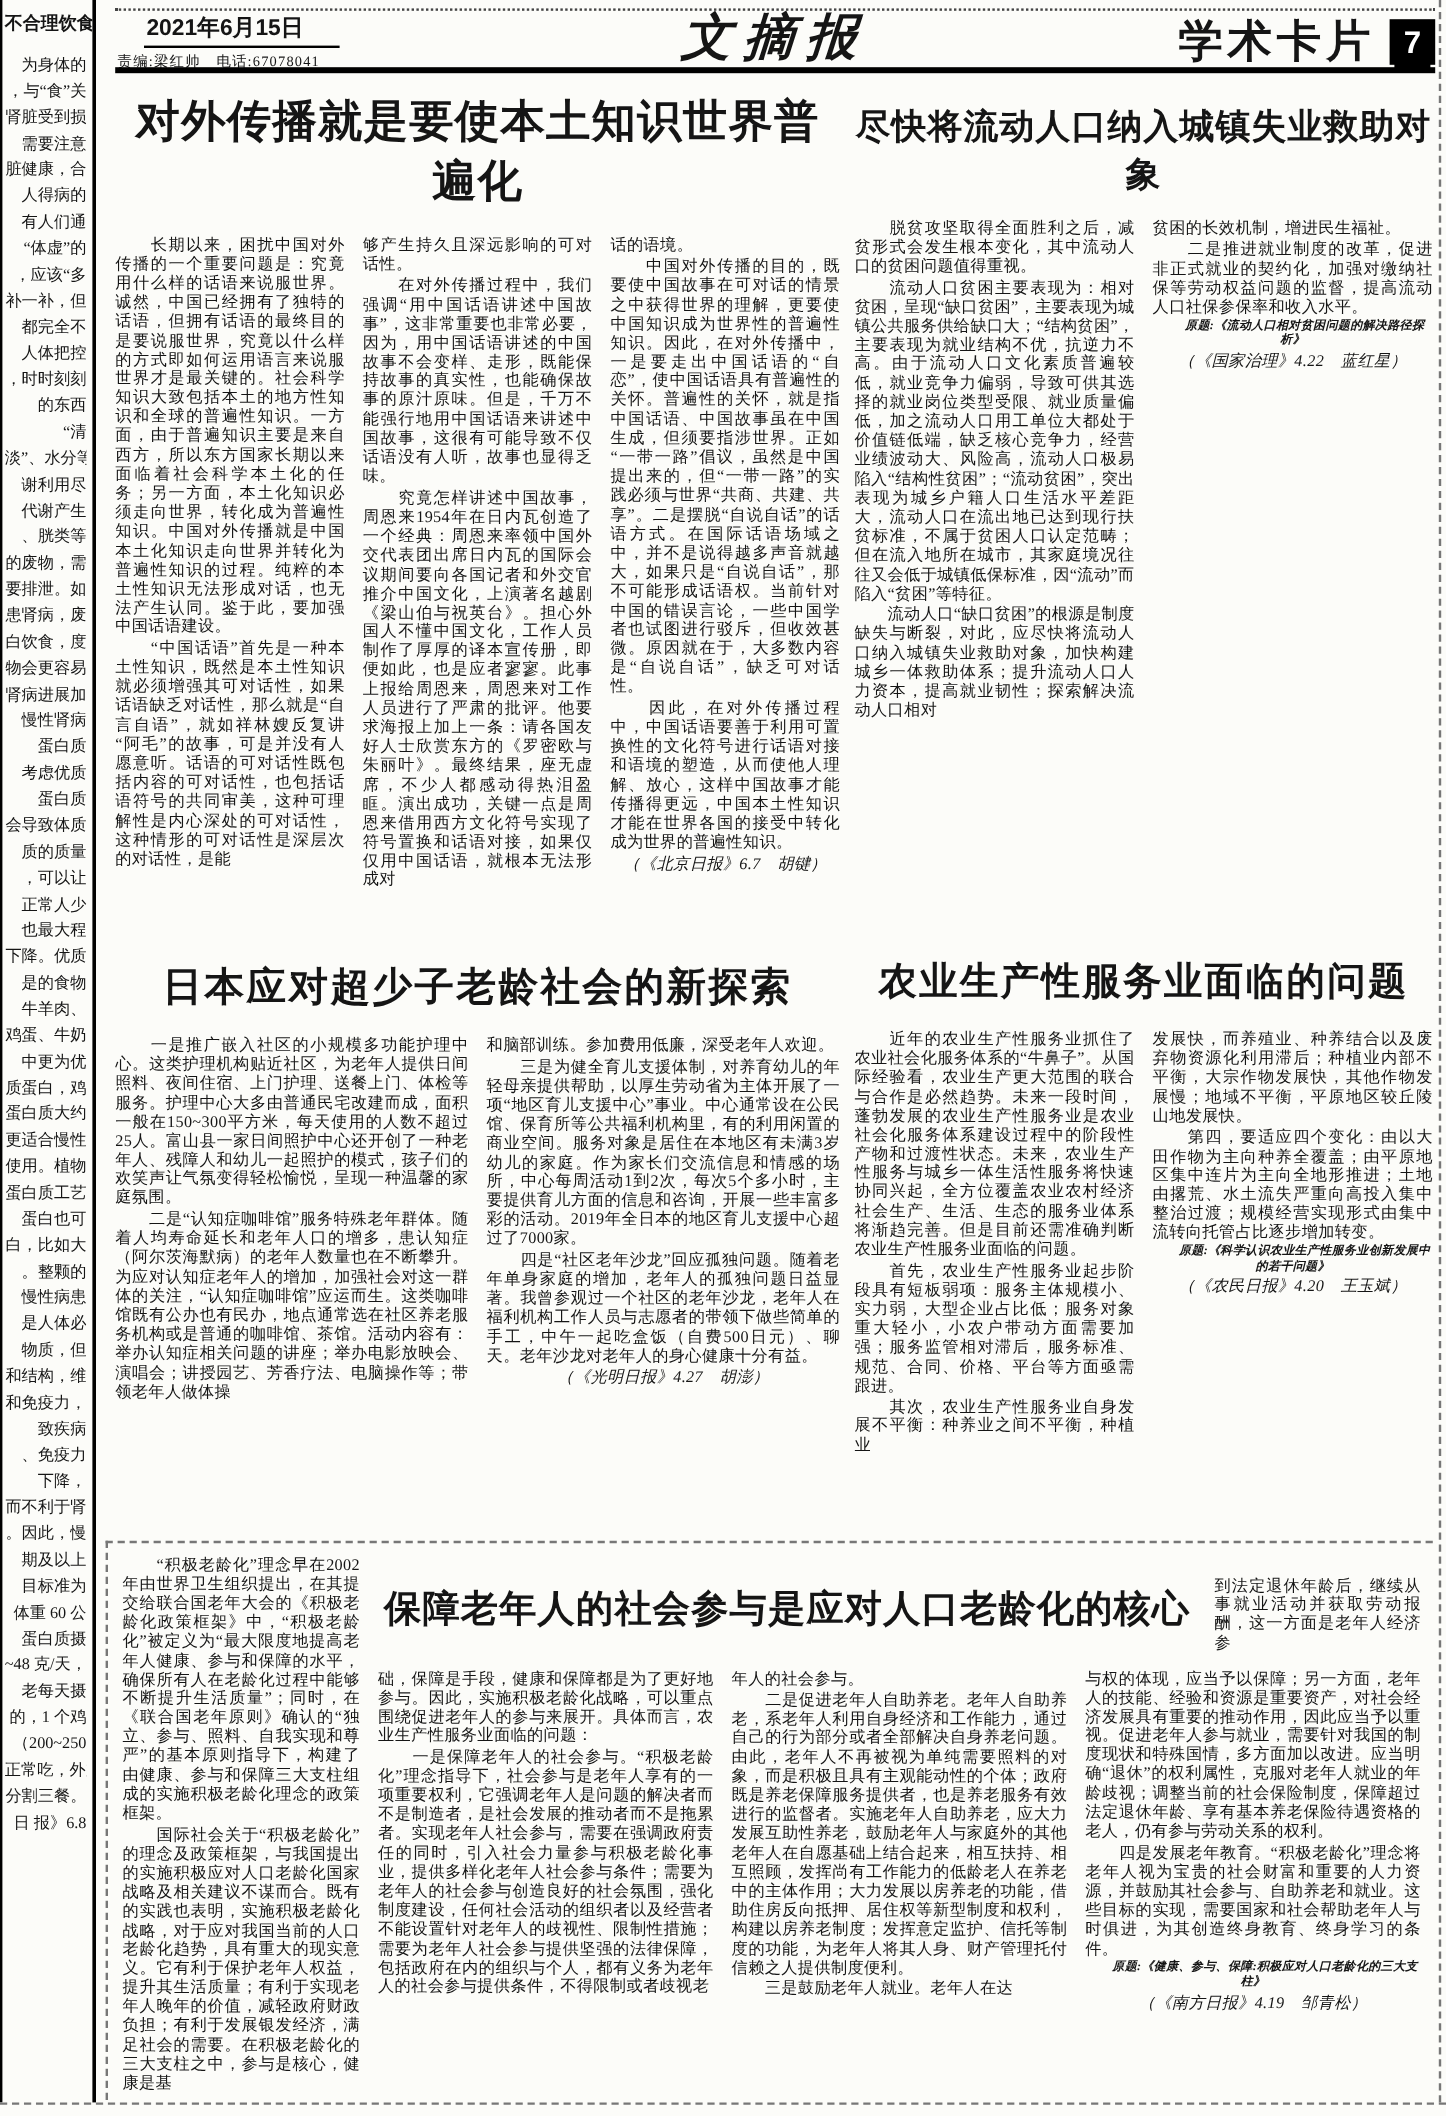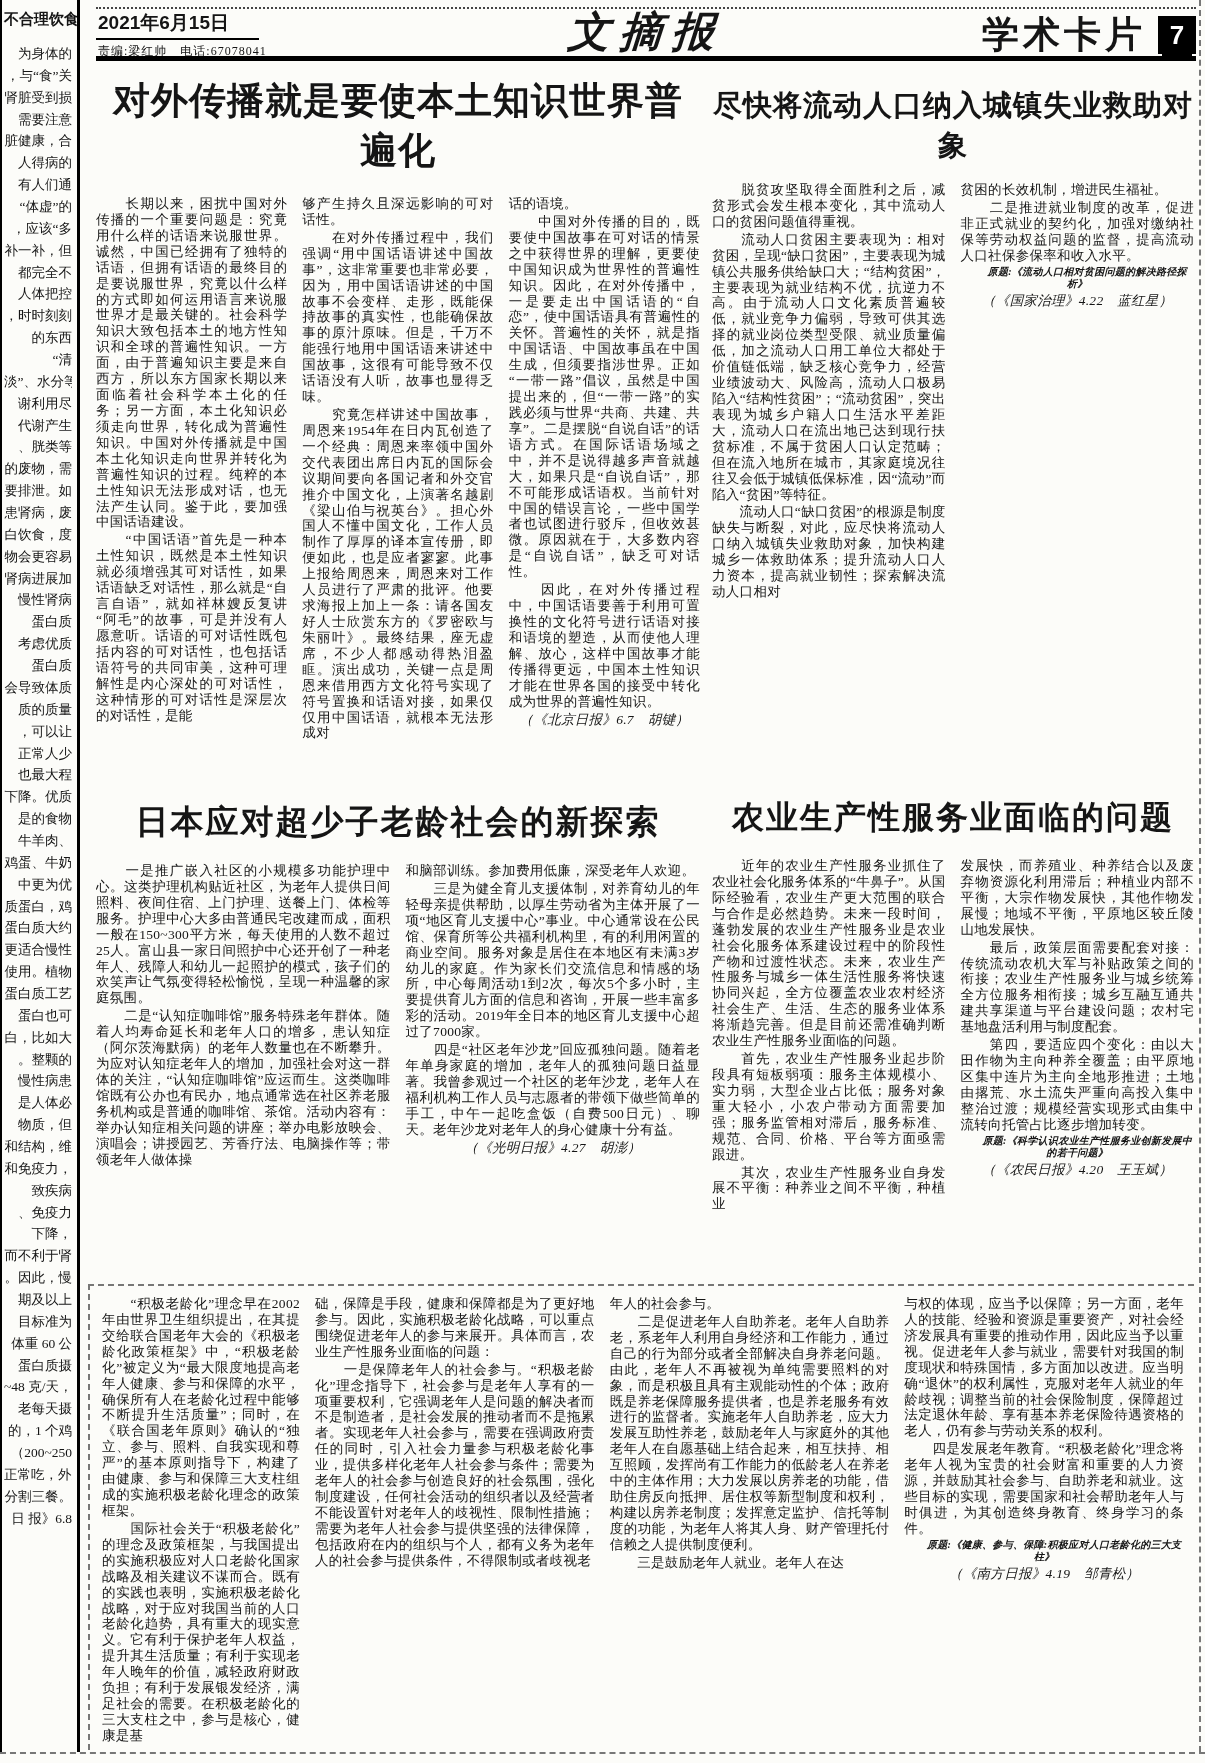--- a/index.html
+++ b/index.html
@@ -16,21 +16,21 @@
   }
   .sidebar .frag{font-size:13.5px;line-height:1.62;text-align:right;white-space:nowrap;overflow:hidden;}
   .sidebar .frag-title{font-size:15px;font-weight:bold;margin-bottom:14px;text-align:center;white-space:nowrap;}
   
   .main-edge{position:absolute;left:84px;top:0;width:1117px;height:1752px;border-right:2px dashed #777;box-sizing:border-box;pointer-events:none;}
   .bottom-rule{position:absolute;left:0;top:1752px;width:1205px;border-top:2px dashed #777;}
   .top-dotted{position:absolute;left:96px;top:7px;width:1100px;border-top:2px dotted #444;}
   
   .header{position:absolute;left:96px;top:10px;width:1100px;display:flex;align-items:flex-start;}
   .date-block{width:330px;}
-  .date{display:inline-block;font-family:"Liberation Sans","DejaVu Sans",sans-serif;font-weight:bold;font-size:19px;border-bottom:2px solid #000;padding:0 30px 2px 2px;}
+  .date{display:inline-block;font-family:"Liberation Sans","DejaVu Sans",sans-serif;font-weight:bold;font-size:19px;border-bottom:2px solid #000;padding:0 30px 2px 2px;margin-left:24px;}
   .editor{font-size:12px;margin-top:3px;padding-left:2px;letter-spacing:1px;}
   .masthead{flex:1;text-align:center;font-size:42px;font-weight:bold;font-style:italic;letter-spacing:10px;line-height:44px;transform:skewX(-4deg);}
   .section-block{width:330px;text-align:right;white-space:nowrap;}
   .section{font-family:"Liberation Sans","DejaVu Sans",sans-serif;font-weight:900;font-size:37px;letter-spacing:4px;vertical-align:middle;}
   .pagebox{display:inline-block;width:38px;height:38px;background:#000;color:#fff;font-family:"Liberation Sans","DejaVu Sans",sans-serif;font-weight:bold;font-size:26px;line-height:38px;text-align:center;margin-left:12px;vertical-align:middle;box-shadow:0 8px 0 -4px #000;}
   .header-rule{position:absolute;left:96px;top:56px;width:1100px;height:5px;background:#000;}
   
   .article{position:absolute;overflow:hidden;box-sizing:border-box;}
   .a1{left:96px;top:74px;width:604px;height:712px;}
   .a2{left:712px;top:82px;width:482px;height:650px;}
@@ -213,36 +213,43 @@
   <div class="title">农业生产性服务业面临的问题</div>
   <div class="cols">
     <div class="col">
         <p>　　近年的农业生产性服务业抓住了农业社会化服务体系的“牛鼻子”。从国际经验看，农业生产更大范围的联合与合作是必然趋势。未来一段时间，蓬勃发展的农业生产性服务业是农业社会化服务体系建设过程中的阶段性产物和过渡性状态。未来，农业生产性服务与城乡一体生活性服务将快速协同兴起，全方位覆盖农业农村经济社会生产、生活、生态的服务业体系将渐趋完善。但是目前还需准确判断农业生产性服务业面临的问题。</p>
         <p>　　首先，农业生产性服务业起步阶段具有短板弱项：服务主体规模小、实力弱，大型企业占比低；服务对象重大轻小，小农户带动方面需要加强；服务监管相对滞后，服务标准、规范、合同、价格、平台等方面亟需跟进。</p>
         <p>　　其次，农业生产性服务业自身发展不平衡：种养业之间不平衡，种植业</p>
       </div>
     <div class="col">
       <div>
           <p>发展快，而养殖业、种养结合以及废弃物资源化利用滞后；种植业内部不平衡，大宗作物发展快，其他作物发展慢；地域不平衡，平原地区较丘陵山地发展快。</p>
-          <p>　　最后，政策层面需要配套对接：传统流动农机大军与补贴政策之间的衔接；农业生产性服务业与城乡统筹全方位服务相衔接；城乡互融互通共建共享渠道与平台建设问题；农村宅基地盘活利用与制度配套。</p>
           <p>　　第四，要适应四个变化：由以大田作物为主向种养全覆盖；由平原地区集中连片为主向全地形推进；土地由撂荒、水土流失严重向高投入集中整治过渡；规模经营实现形式由集中流转向托管占比逐步增加转变。</p>
         </div>
       <p class="origin">原题:《科学认识农业生产性服务业创新发展中的若干问题》</p>
       <p class="attr">（《农民日报》4.20　王玉斌）</p>
     </div>
   </div>
 </div>
 
 <div class="article a5">
   <div class="a5-body">
     <div class="a5-colA col">
         <p>　　“积极老龄化”理念早在2002年由世界卫生组织提出，在其提交给联合国老年大会的《积极老龄化政策框架》中，“积极老龄化”被定义为“最大限度地提高老年人健康、参与和保障的水平，确保所有人在老龄化过程中能够不断提升生活质量”；同时，在《联合国老年原则》确认的“独立、参与、照料、自我实现和尊严”的基本原则指导下，构建了由健康、参与和保障三大支柱组成的实施积极老龄化理念的政策框架。</p>
         <p>　　国际社会关于“积极老龄化”的理念及政策框架，与我国提出的实施积极应对人口老龄化国家战略及相关建议不谋而合。既有的实践也表明，实施积极老龄化战略，对于应对我国当前的人口老龄化趋势，具有重大的现实意义。它有利于保护老年人权益，提升其生活质量；有利于实现老年人晚年的价值，减轻政府财政负担；有利于发展银发经济，满足社会的需要。在积极老龄化的三大支柱之中，参与是核心，健康是基</p>
       </div>
     <div class="a5-main">
+      <div class="a5-top">
+        <div class="a5-title-wrap">
+          <div class="title">保障老年人的社会参与是应对人口老龄化的核心</div>
+        </div>
+        <div class="a5-colDtop">
+            <p>到法定退休年龄后，继续从事就业活动并获取劳动报酬，这一方面是老年人经济参</p>
+          </div>
+      </div>
       <div class="a5-cols">
         <div class="col">
             <p>础，保障是手段，健康和保障都是为了更好地参与。因此，实施积极老龄化战略，可以重点围绕促进老年人的参与来展开。具体而言，农业生产性服务业面临的问题：</p>
             <p>　　一是保障老年人的社会参与。“积极老龄化”理念指导下，社会参与是老年人享有的一项重要权利，它强调老年人是问题的解决者而不是制造者，是社会发展的推动者而不是拖累者。实现老年人社会参与，需要在强调政府责任的同时，引入社会力量参与积极老龄化事业，提供多样化老年人社会参与条件；需要为老年人的社会参与创造良好的社会氛围，强化制度建设，任何社会活动的组织者以及经营者不能设置针对老年人的歧视性、限制性措施；需要为老年人社会参与提供坚强的法律保障，包括政府在内的组织与个人，都有义务为老年人的社会参与提供条件，不得限制或者歧视老</p>
           </div>
         <div class="col">
             <p>年人的社会参与。</p>
             <p>　　二是促进老年人自助养老。老年人自助养老，系老年人利用自身经济和工作能力，通过自己的行为部分或者全部解决自身养老问题。由此，老年人不再被视为单纯需要照料的对象，而是积极且具有主观能动性的个体；政府既是养老保障服务提供者，也是养老服务有效进行的监督者。实施老年人自助养老，应大力发展互助性养老，鼓励老年人与家庭外的其他老年人在自愿基础上结合起来，相互扶持、相互照顾，发挥尚有工作能力的低龄老人在养老中的主体作用；大力发展以房养老的功能，借助住房反向抵押、居住权等新型制度和权利，构建以房养老制度；发挥意定监护、信托等制度的功能，为老年人将其人身、财产管理托付信赖之人提供制度便利。</p>
             <p>　　三是鼓励老年人就业。老年人在达</p>
           </div>

